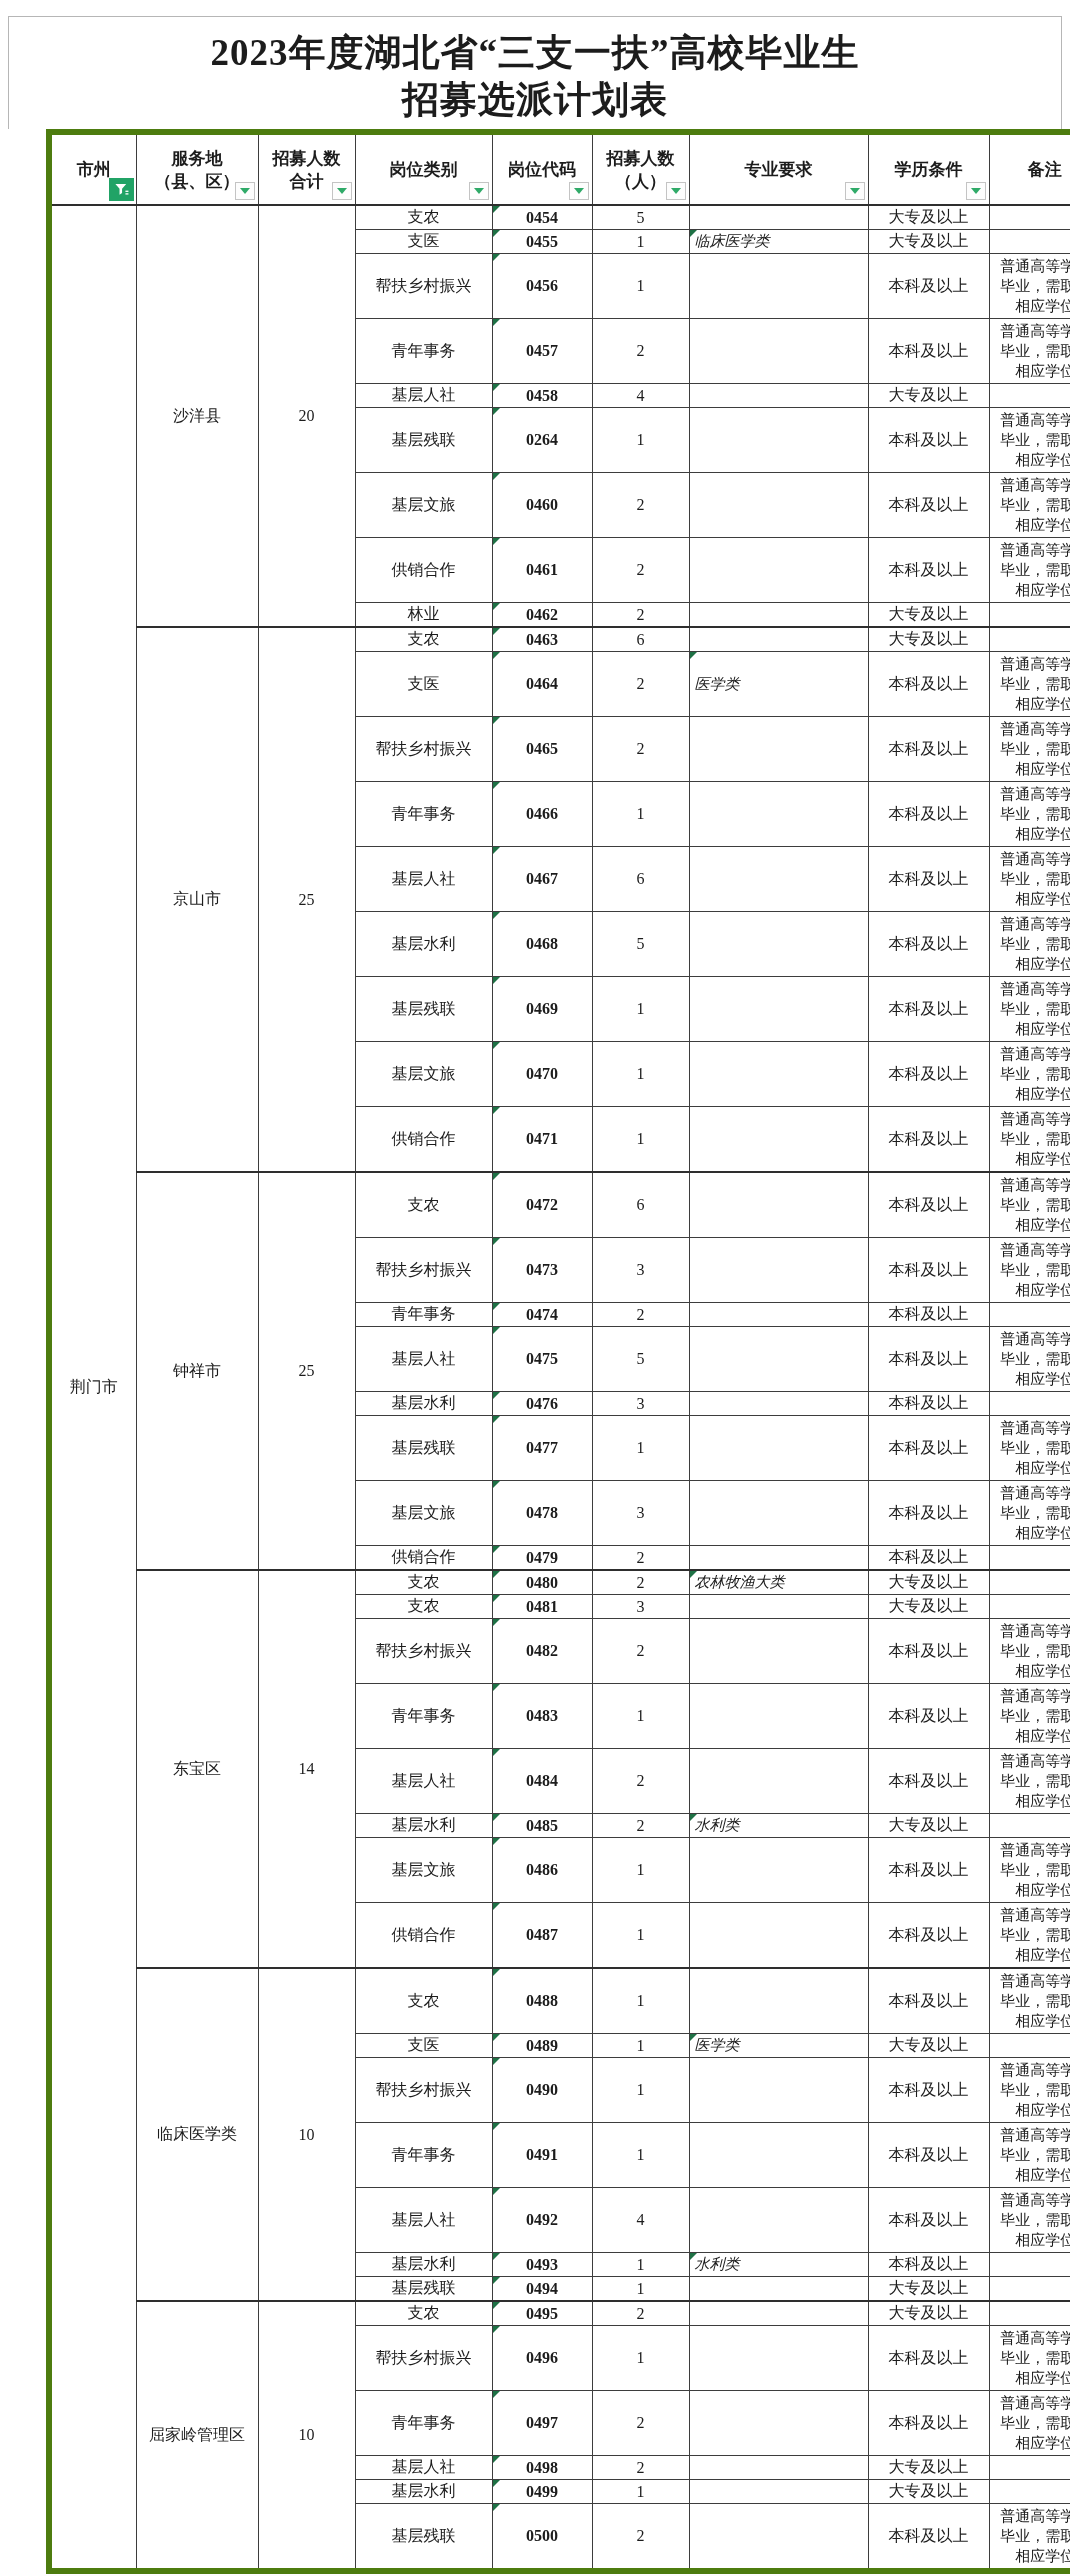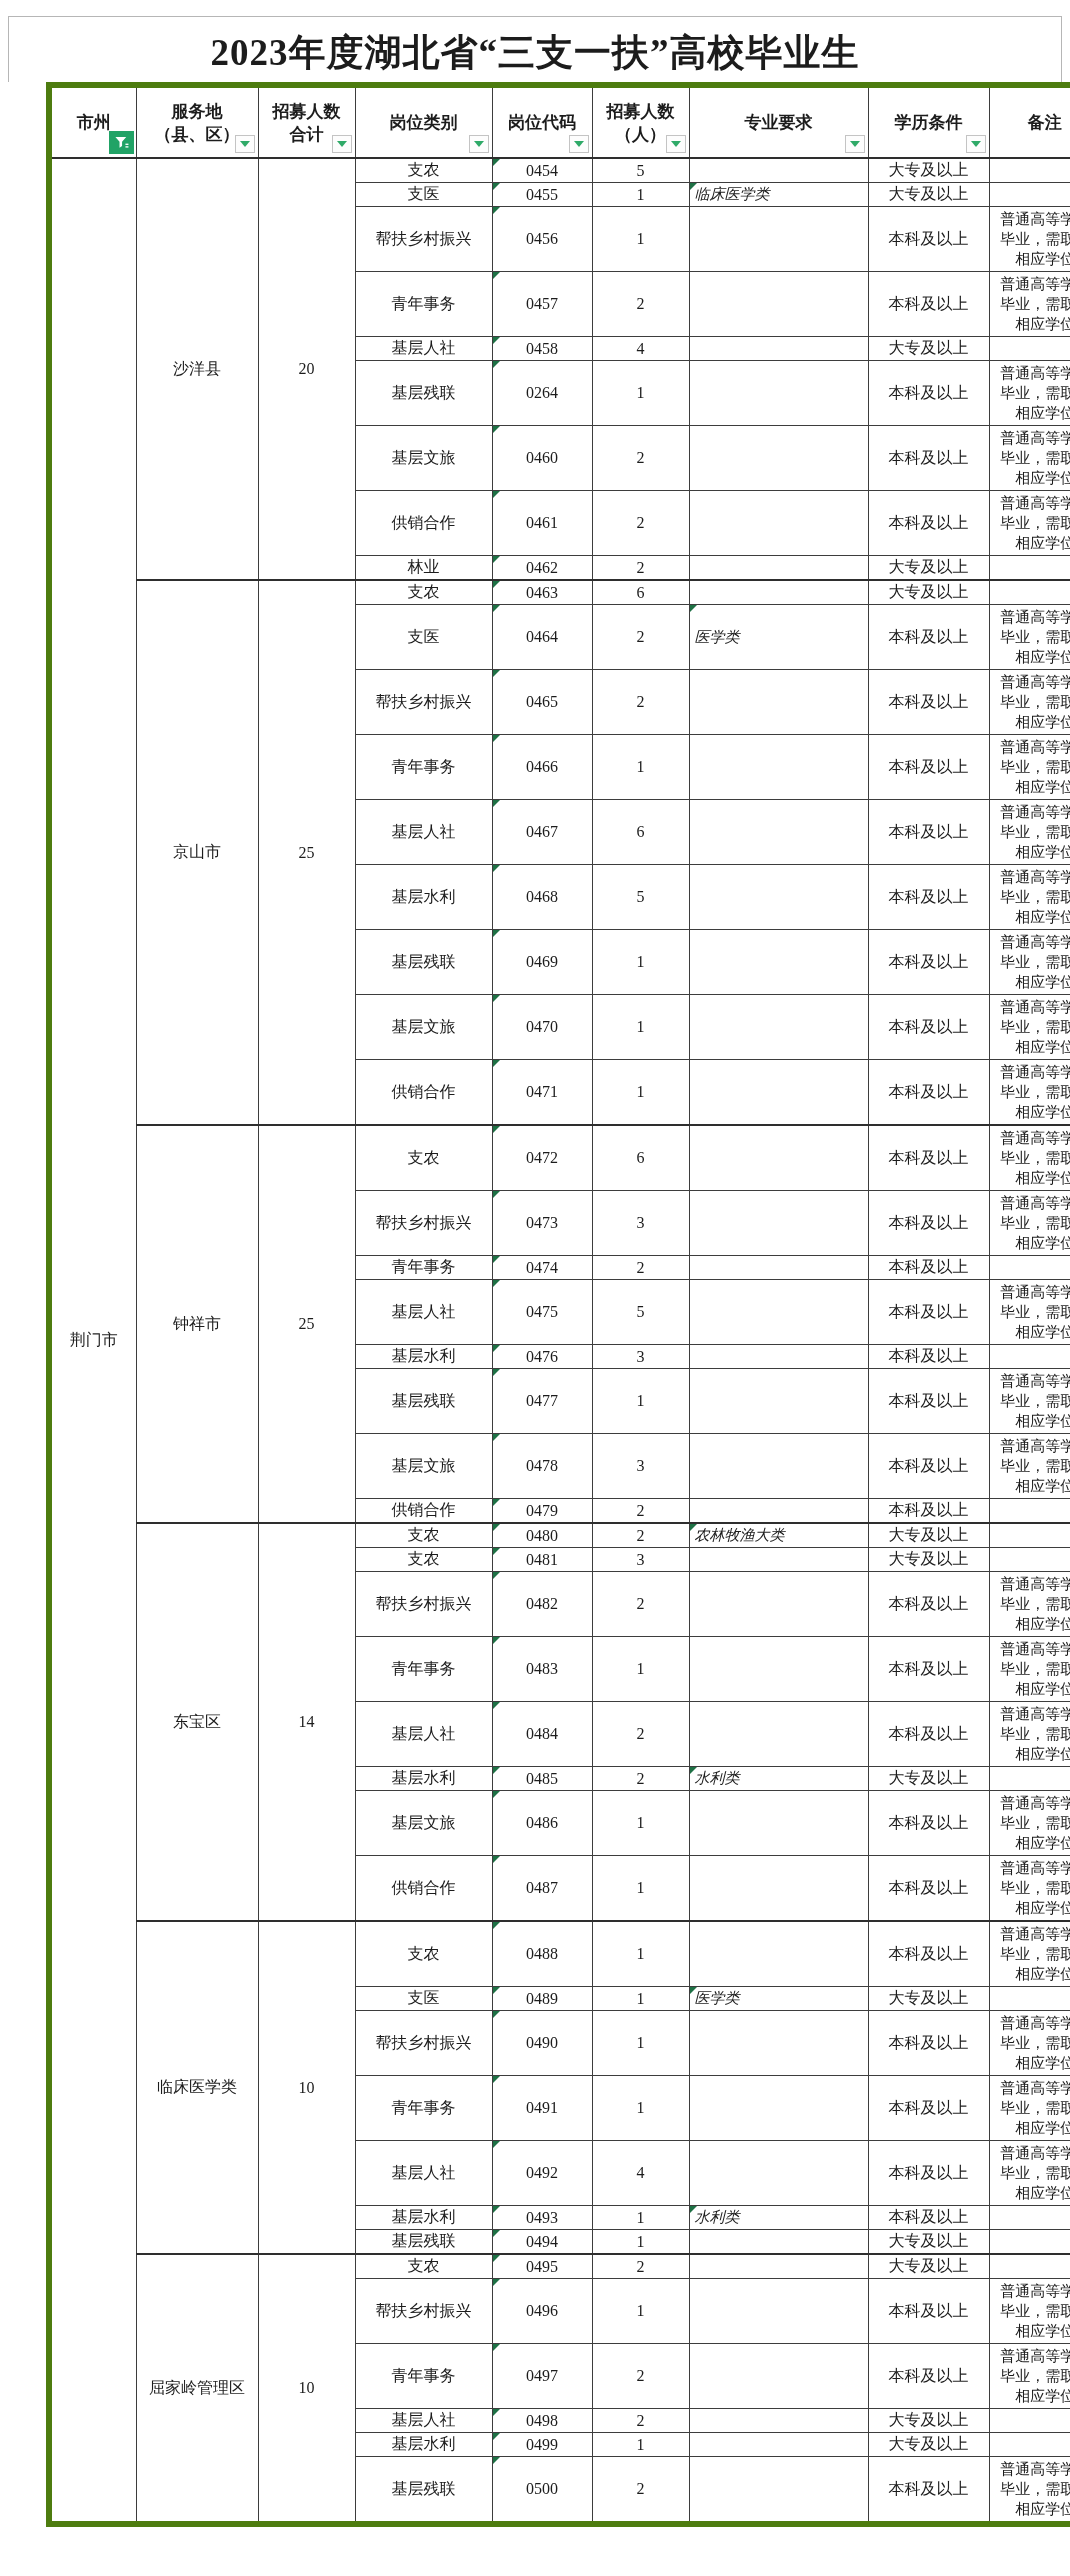--- a/index.html
+++ b/index.html
@@ -12,33 +12,34 @@
   table{border:6px solid #4d7c0f;margin-left:38px;}
   thead th{border-bottom:2px solid #2e2e2e;}
   th{position:relative;height:73px;vertical-align:middle;text-align:center;font-weight:600;font-size:17px;padding:2px;background:#fff;}
   .h-label{white-space:pre-line;line-height:23px;}
   td{font-size:16px;text-align:center;vertical-align:middle;padding:1px 4px;word-break:break-all;}
   tr.r-short{height:24px;}
   tr.r-tall{height:65px;}
   tr.group-start>td{border-top:2px solid #2e2e2e;}
   td.cell-major{text-align:left;font-size:15px;padding-left:5px;}
   td.cell-remark{text-align:center;font-size:15px;line-height:20px;padding:2px 4px 2px 5px;}
-  td.cell-code{position:relative;}
+  td.cell-code{position:relative;font-weight:bold;}
   td.cell-code::before,td.cell-major.filled::before{content:"";position:absolute;top:0;left:0;width:0;height:0;border-top:7px solid #1e7145;border-right:7px solid transparent;}
   td.cell-major.filled{position:relative;font-style:italic;}
   .filter-btn{position:absolute;right:3px;bottom:4px;width:18px;height:16px;background:#fdfdfd;border:1px solid #c4c4c4;display:flex;align-items:center;justify-content:center;cursor:pointer;}
   .filter-btn .tri{width:0;height:0;border-left:5px solid transparent;border-right:5px solid transparent;border-top:6px solid #2faa68;}
   .filter-funnel{position:absolute;right:2px;bottom:3px;width:25px;height:23px;background:#21a366;display:flex;align-items:center;justify-content:center;cursor:pointer;}
 </style>
 </head>
 <body>
 
 <div class="sheet">
   <div class="title-block">
     <div class="title-line">2023年度湖北省“三支一扶”高校毕业生</div>
+    <div class="title-line">招募选派计划表</div>
   </div>
   <table>
       <colgroup>
         <col style="width: 87px;">
         <col style="width: 122px;">
         <col style="width: 97px;">
         <col style="width: 137px;">
         <col style="width: 100px;">
         <col style="width: 97px;">
         <col style="width: 179px;">

